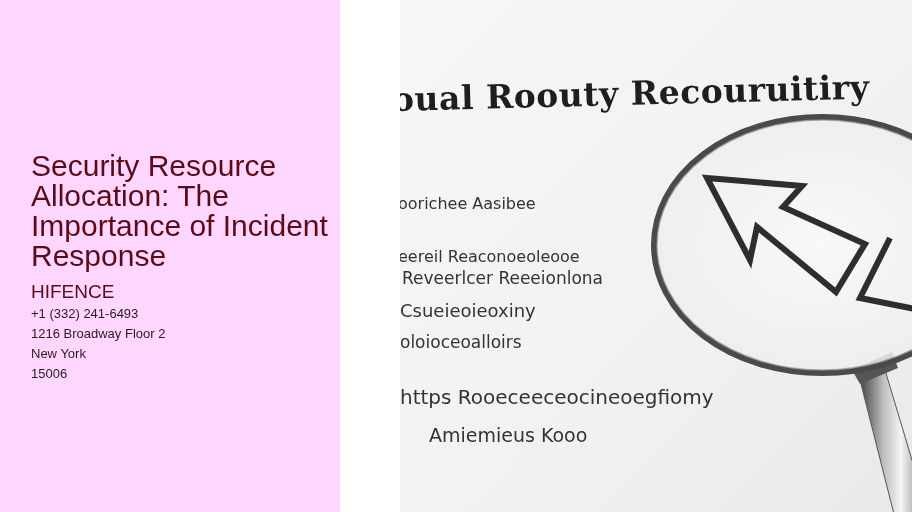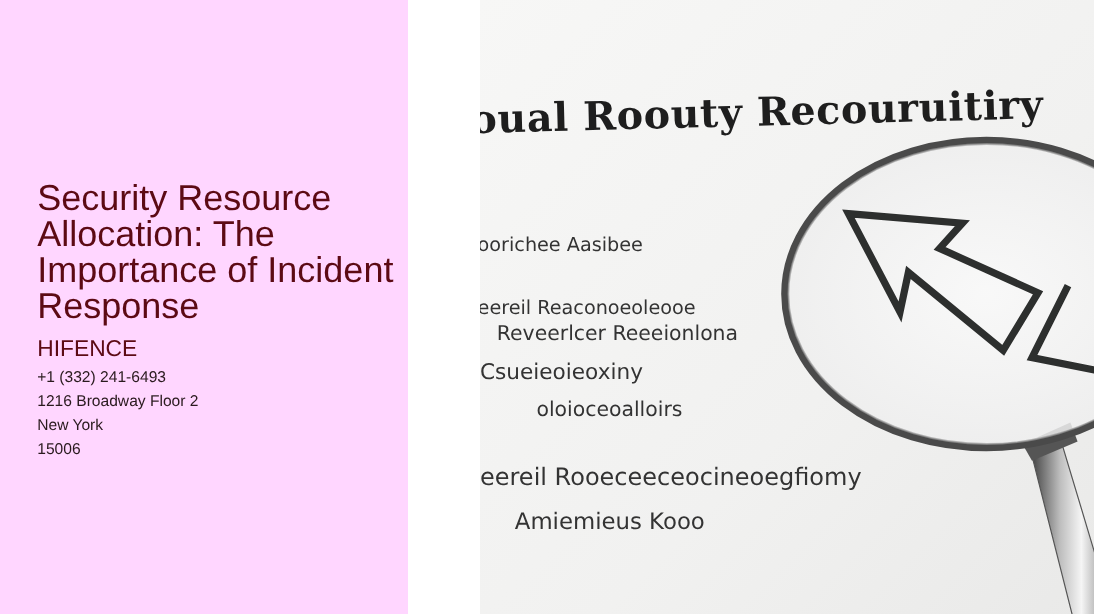--- a/index.html
+++ b/index.html
@@ -39,23 +39,23 @@
       position: absolute; white-space: nowrap; color: #222;
       font-family: "DejaVu Sans", sans-serif;
     }
     .headline {
       left: -8px; top: 80px; font-size: 33px; letter-spacing: 0.5px;
       font-family: "DejaVu Serif", serif; font-weight: bold; color: #1e1e1e;
       transform: rotate(-1.5deg); transform-origin: left center;
     }
     .t1 { left: -2px; top: 194px; font-size: 16px; color: #333; }
     .t2 { left: -2px; top: 221px; font-size: 16px; color: #333; margin-top: 26px; }
-    .t3 { left: 14px; top: 268px; font-size: 17px; color: #333; }
+    .t3 { left: 2px; top: 268px; font-size: 17px; color: #333; }
     .t4 { left: 0px; top: 300px; font-size: 18px; color: #333; }
-    .t5 { left: 0px; top: 332px; font-size: 17px; color: #333; margin-left: 47px; }
+    .t5 { left: 0px; top: 332px; font-size: 17px; color: #333; }
     .t6 { left: 0px; top: 385px; font-size: 20px; color: #333; }
     .t7 { left: 0px; top: 424px; font-size: 19px; color: #333; margin-left: 29px; }
     .magnifier { position: absolute; left: 0; top: 0; }
   </style>
 </head>
 <body>
 
 <div class="left-panel">
   <h1 class="title">Security Resource Allocation: The Importance of Incident Response</h1>
   <div class="company">HIFENCE</div>
@@ -65,21 +65,21 @@
   <div class="info-line" style="top:366px">15006</div>
 </div>
 
 <div class="right-panel">
   <div class="img-text headline">oual Roouty Recouruitiry</div>
   <div class="img-text t1">oorichee Aasibee</div>
   <div class="img-text t2">eereil Reaconoeoleooe</div>
   <div class="img-text t3">Reveerlcer Reeeionlona</div>
   <div class="img-text t4">Csueieoieoxiny</div>
   <div class="img-text t5">oloioceoalloirs</div>
-  <div class="img-text t6">eereil Rooeceeceocineoegfiomy</div>
+  <div class="img-text t6">https Rooeceeceocineoegfiomy</div>
   <div class="img-text t7">Amiemieus Kooo</div>
 
   <svg class="magnifier" width="512" height="512" viewBox="0 0 512 512">
     <defs>
       <linearGradient id="handleGrad" x1="0" y1="0" x2="1" y2="0">
         <stop offset="0" stop-color="#3a3a3a"></stop>
         <stop offset="0.35" stop-color="#bdbdbd"></stop>
         <stop offset="0.6" stop-color="#f5f5f5"></stop>
         <stop offset="1" stop-color="#6a6a6a"></stop>
       </linearGradient>

